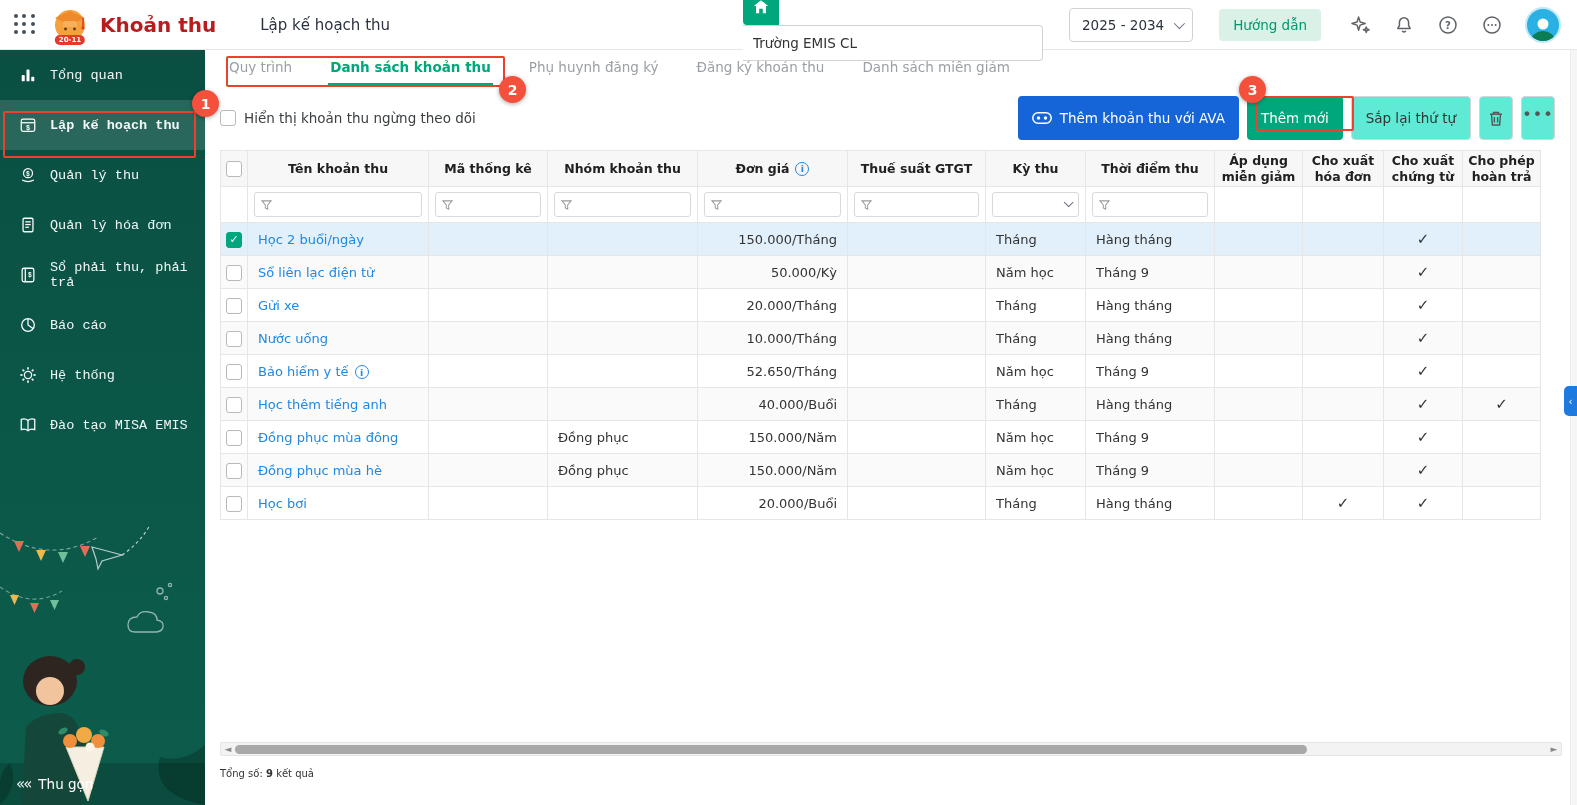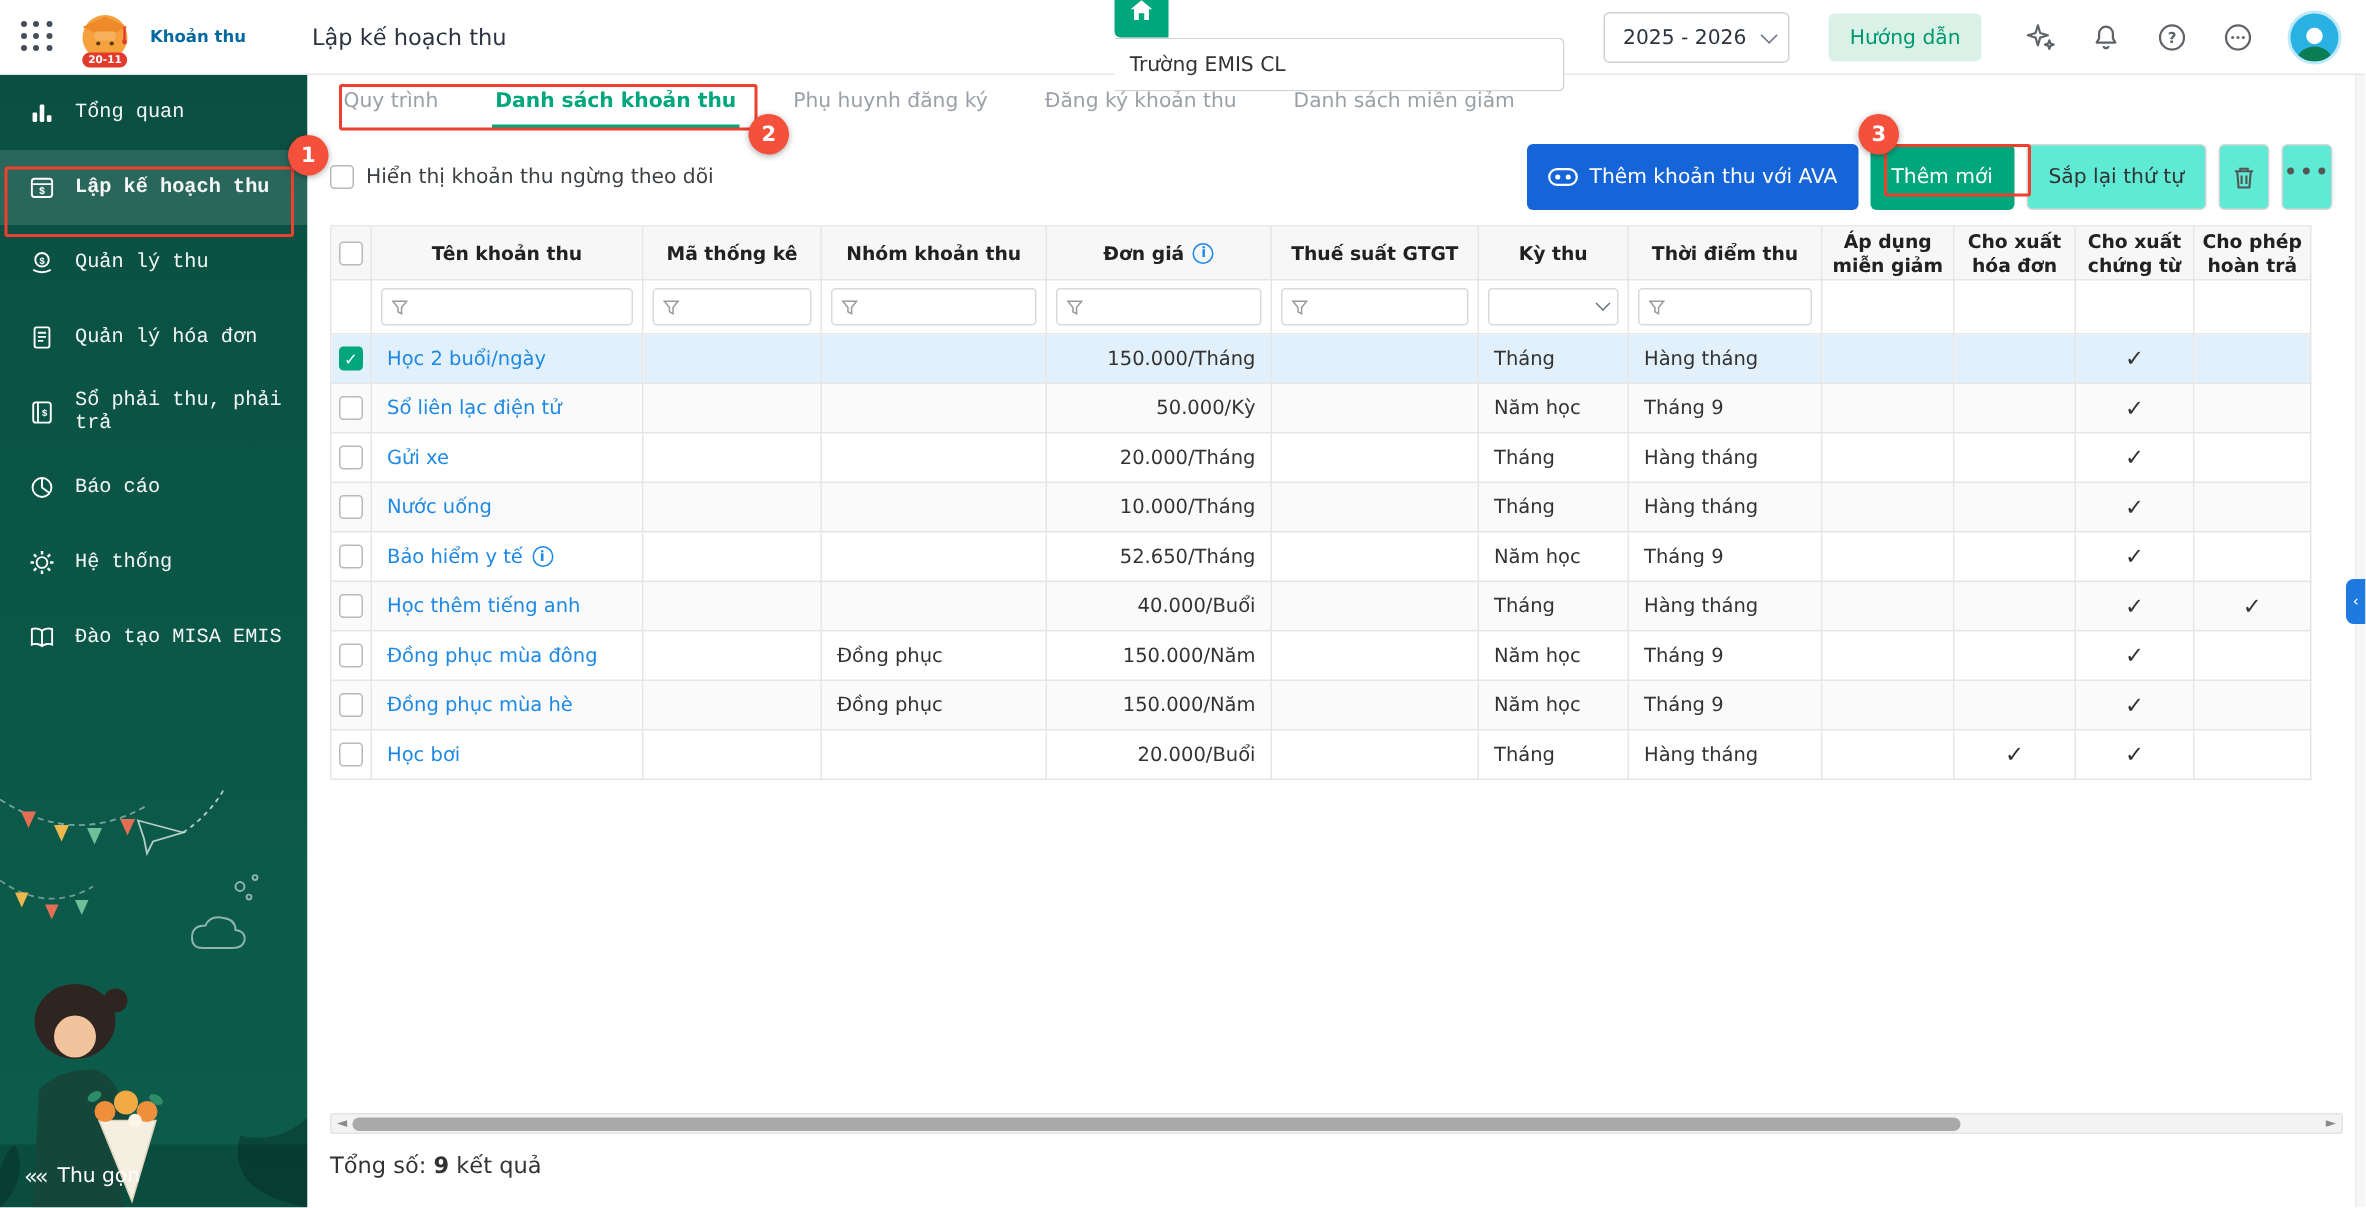--- a/index.html
+++ b/index.html
@@ -5,21 +5,21 @@
   * { margin:0; padding:0; box-sizing:border-box; }
   html,body { width:1577px; height:805px; overflow:hidden; }
   body { font-family:"DejaVu Sans","Liberation Sans",sans-serif; background:#fff; color:#212121; position:relative; }
 
   
   .topbar { height:50px; display:flex; align-items:center; padding:0 16px 0 14px; border-bottom:1px solid #e7e7e7; background:#fff; position:relative; z-index:5; }
   .grid-icon { width:22px; height:22px; display:grid; grid-template-columns:repeat(3,1fr); gap:3px; cursor:pointer; margin-right:14px; }
   .grid-icon span { width:4px; height:4px; border-radius:50%; background:#46505a; }
   .logo { position:relative; width:40px; height:40px; margin-right:10px; flex:0 0 auto; }
   .logo-badge { position:absolute; left:50%; transform:translateX(-50%); bottom:0; background:#e23b2e; color:#fff; font-size:7px; font-weight:bold; padding:1px 4px; border-radius:6px; white-space:nowrap; }
-  .app-title { font-size:11px; font-weight:bold; color:#0369a1; }
+  .app-title { font-size:20px; font-weight:bold; color:#b91c1c; }
   .page-title { font-size:15px; color:#2b3340; margin-left:44px; font-weight:500; }
   .school-group { display:flex; margin-left:auto;flex-direction:column; }
   .home-btn { width:36px; height:36px; background:#00a77d; border-radius:4px 0 0 4px; display:flex; align-items:center; justify-content:center; cursor:pointer; }
   .school-input { width:300px; height:36px; border:1px solid #d2d2d2; border-left:none; border-radius:0 4px 4px 0; font-size:13.5px; color:#333; padding:0 10px; font-family:inherit; }
   .year-select { display:flex; align-items:center; gap:10px; border:1px solid #d2d2d2; border-radius:4px; height:34px; padding:0 10px 0 12px; font-size:13.5px; color:#2b3340; margin-left:26px; cursor:pointer; background:#fff; }
   .chev { width:8px; height:8px; border-right:1.6px solid #6b7280; border-bottom:1.6px solid #6b7280; transform:rotate(45deg) translateY(-2px); }
   .guide-btn { margin-left:26px; background:#d9f1e6; color:#00996f; border:none; border-radius:4px; height:32px; padding:0 14px; font-size:13.5px; font-weight:500; cursor:pointer; font-family:inherit; }
   .top-icons { display:flex; align-items:center; gap:22px; margin-left:28px; color:#5f6368; }
   .top-icons .ticon { width:22px; height:22px; display:flex; align-items:center; justify-content:center; cursor:pointer; }
   .avatar { width:36px; height:36px; border-radius:50%; background:#2ab1e3; margin-left:22px; display:flex; align-items:flex-end; justify-content:center; overflow:hidden; cursor:pointer; border:2px solid #bfe9f8; }
@@ -75,21 +75,21 @@
   .td-check .cb, th .cb { vertical-align:middle; }
   .fee-link { color:#1e88e5; text-decoration:none; cursor:pointer; }
   .td-price { text-align:right; }
   .td-flag { text-align:center; color:#43a047; font-size:15px; font-weight:bold; padding:0 !important; }
   .info-i { display:inline-flex; align-items:center; justify-content:center; width:14px; height:14px; border:1.2px solid #1e88e5; border-radius:50%; color:#1e88e5; font-size:9.5px; font-weight:bold; margin-left:6px; vertical-align:middle; font-style:normal; }
 
   
   .hscroll { margin:0 15px 0 15px; height:14px; background:#f3f3f3; border:1px solid #e4e4e4; border-radius:2px; display:flex; align-items:center; position:relative; }
   .hs-arrow { width:14px; text-align:center; font-size:9px; color:#8a8a8a; line-height:1; cursor:pointer; }
   .hs-thumb { height:9px; width:80%; background:#a9a9a9; border-radius:5px; cursor:pointer; }
-  .total-row { padding:12px 0 0 15px; font-size:15px; color:#333; }
+  .total-row { padding:12px 0 0 15px; font-size:10px; color:#333; }
   .total-row b { font-weight:bold; }
 
   .side-flyout { position:absolute; right:0; top:336px; width:13px; height:30px; background:#1f7ae0; border-radius:5px 0 0 5px; display:flex; align-items:center; justify-content:center; color:#fff; font-size:10px; cursor:pointer; z-index:4; }
   .right-strip { position:absolute; right:0; top:0; bottom:0; width:7px; background:#f6f6f6; border-left:1px solid #ececec; }
 
   
   .anno { position:absolute; inset:0; pointer-events:none; z-index:40; }
   .anno-rect { position:absolute; border:2.5px solid #ee402e; border-radius:2px; }
   .anno-badge { position:absolute; width:27px; height:27px; border-radius:50%; background:#f4503c; color:#fff; font-size:14px; font-weight:bold; display:flex; align-items:center; justify-content:center; box-shadow:0 1px 4px rgba(0,0,0,.35); }
 </style>
@@ -126,21 +126,21 @@
   <div class="school-group">
     <div class="home-btn">
       <svg width="18" height="18" viewBox="0 0 20 20">
           <path d="M10 2.5 L18 9 H15.5 V17 H12 V12 H8 V17 H4.5 V9 H2 Z" fill="#fff"></path>
         </svg>
     </div>
     <input class="school-input" value="Trường EMIS CL" style="">
   </div>
 
   <div class="year-select">
-    <span>2025 - 2026</span>
+    <span>2025 - 2034</span>
     <span class="chev"></span>
   </div>
 
   <button class="guide-btn">Hướng dẫn</button>
 
   <div class="top-icons">
     <div class="ticon">
       <svg width="21" height="21" viewBox="0 0 22 22" fill="none" stroke="#5f6368" stroke-width="1.5" stroke-linejoin="round">
         <path d="M9 3 L10.6 8.4 L16 10 L10.6 11.6 L9 17 L7.4 11.6 L2 10 L7.4 8.4 Z"></path>
         <path d="M17 13.5 L17.8 15.7 L20 16.5 L17.8 17.3 L17 19.5 L16.2 17.3 L14 16.5 L16.2 15.7 Z"></path>

